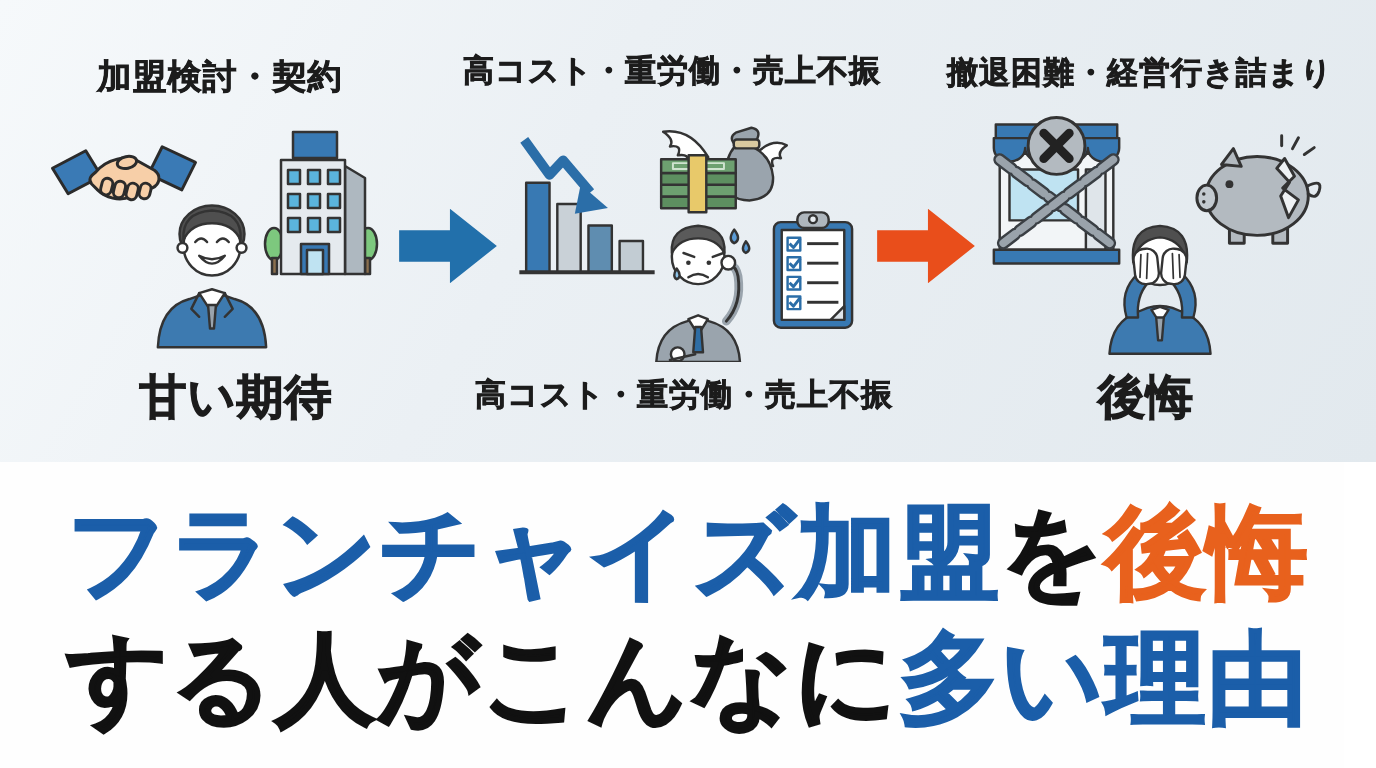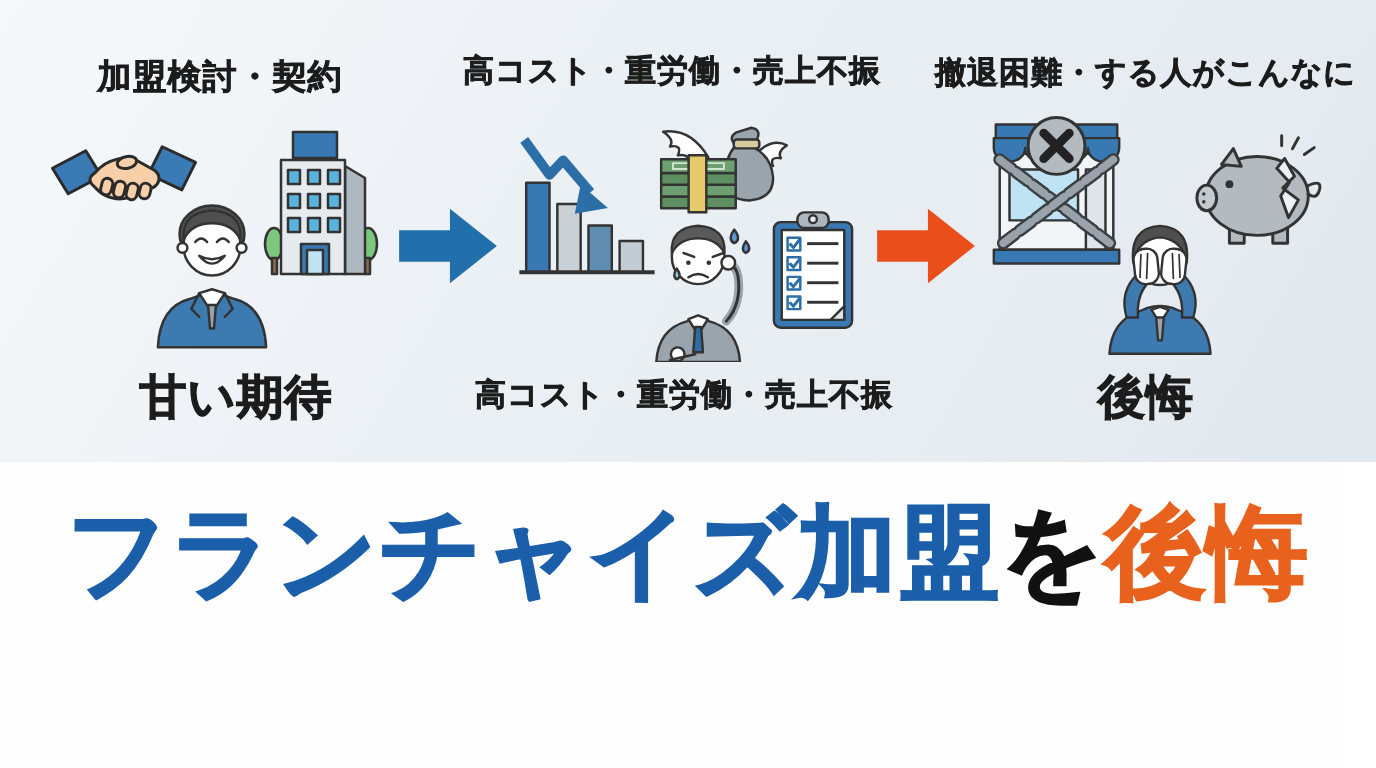--- a/index.html
+++ b/index.html
@@ -58,21 +58,21 @@
 </style>
 </head>
 <body>
 
 <div id="canvas">
 
   <div id="flow">
 
     <div class="flow-label lab-top-1">加盟検討・契約</div>
     <div class="flow-label lab-top-2">高コスト・重労働・売上不振</div>
-    <div class="flow-label lab-top-3">撤退困難・する人がこんなに</div>
+    <div class="flow-label lab-top-3">撤退困難・経営行き詰まり</div>
     <div class="flow-label lab-bot-1">甘い期待</div>
     <div class="flow-label lab-bot-2">高コスト・重労働・売上不振</div>
     <div class="flow-label lab-bot-3">後悔</div>
 
     <div class="icon i-handshake">
       <svg viewBox="0 0 150 100">
         <g stroke="#2b2b2b" stroke-width="3" stroke-linejoin="round" stroke-linecap="round">
           <polygon points="2,34 36,16 52,42 18,60" fill="#3a7ab5"></polygon>
           <polygon points="148,28 114,12 100,40 134,56" fill="#3a7ab5"></polygon>
           <path d="M46,38 C58,24 78,20 90,27 L106,36 C113,41 112,50 104,54 L82,63 C70,68 56,64 48,56 L42,50 C38,45 41,42 46,38 Z" fill="#f7cfa8"></path>
@@ -297,15 +297,18 @@
         </g>
       </svg>
     </div>
 
   </div>
 
   <div id="headline">
     <div class="headline-line hl-1">
       <span class="c-blue">フランチャイズ加盟</span><span class="c-black">を</span><span class="c-orange">後悔</span>
     </div>
+    <div class="headline-line hl-2">
+      <span class="c-black">する人がこんなに</span><span class="c-blue">多い理由</span>
+    </div>
   </div>
 
 </div>
 
 </body></html>

